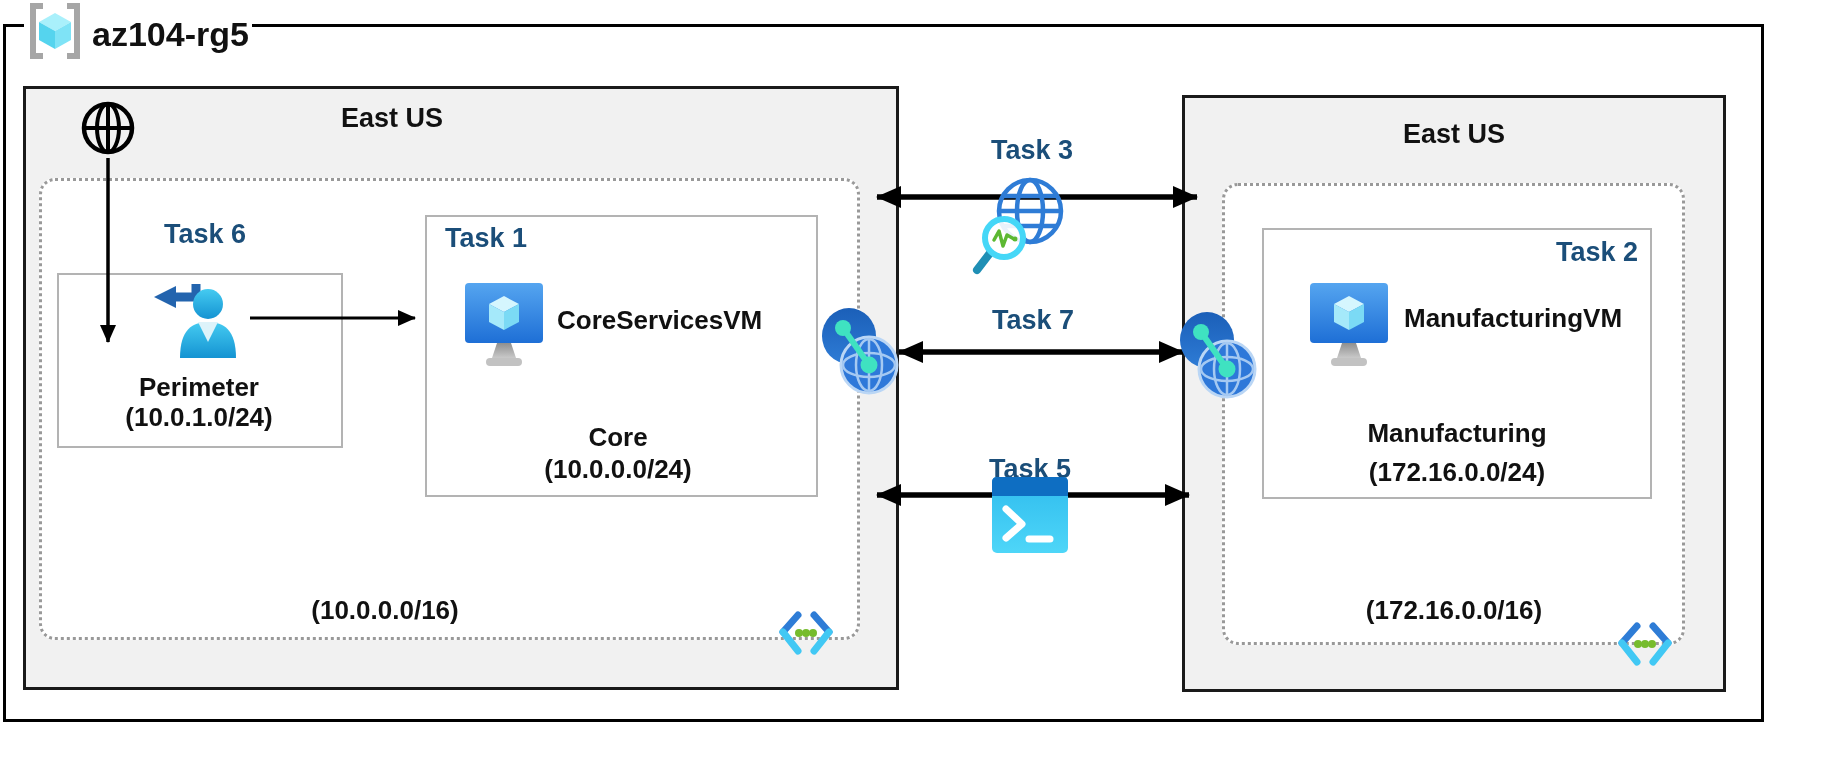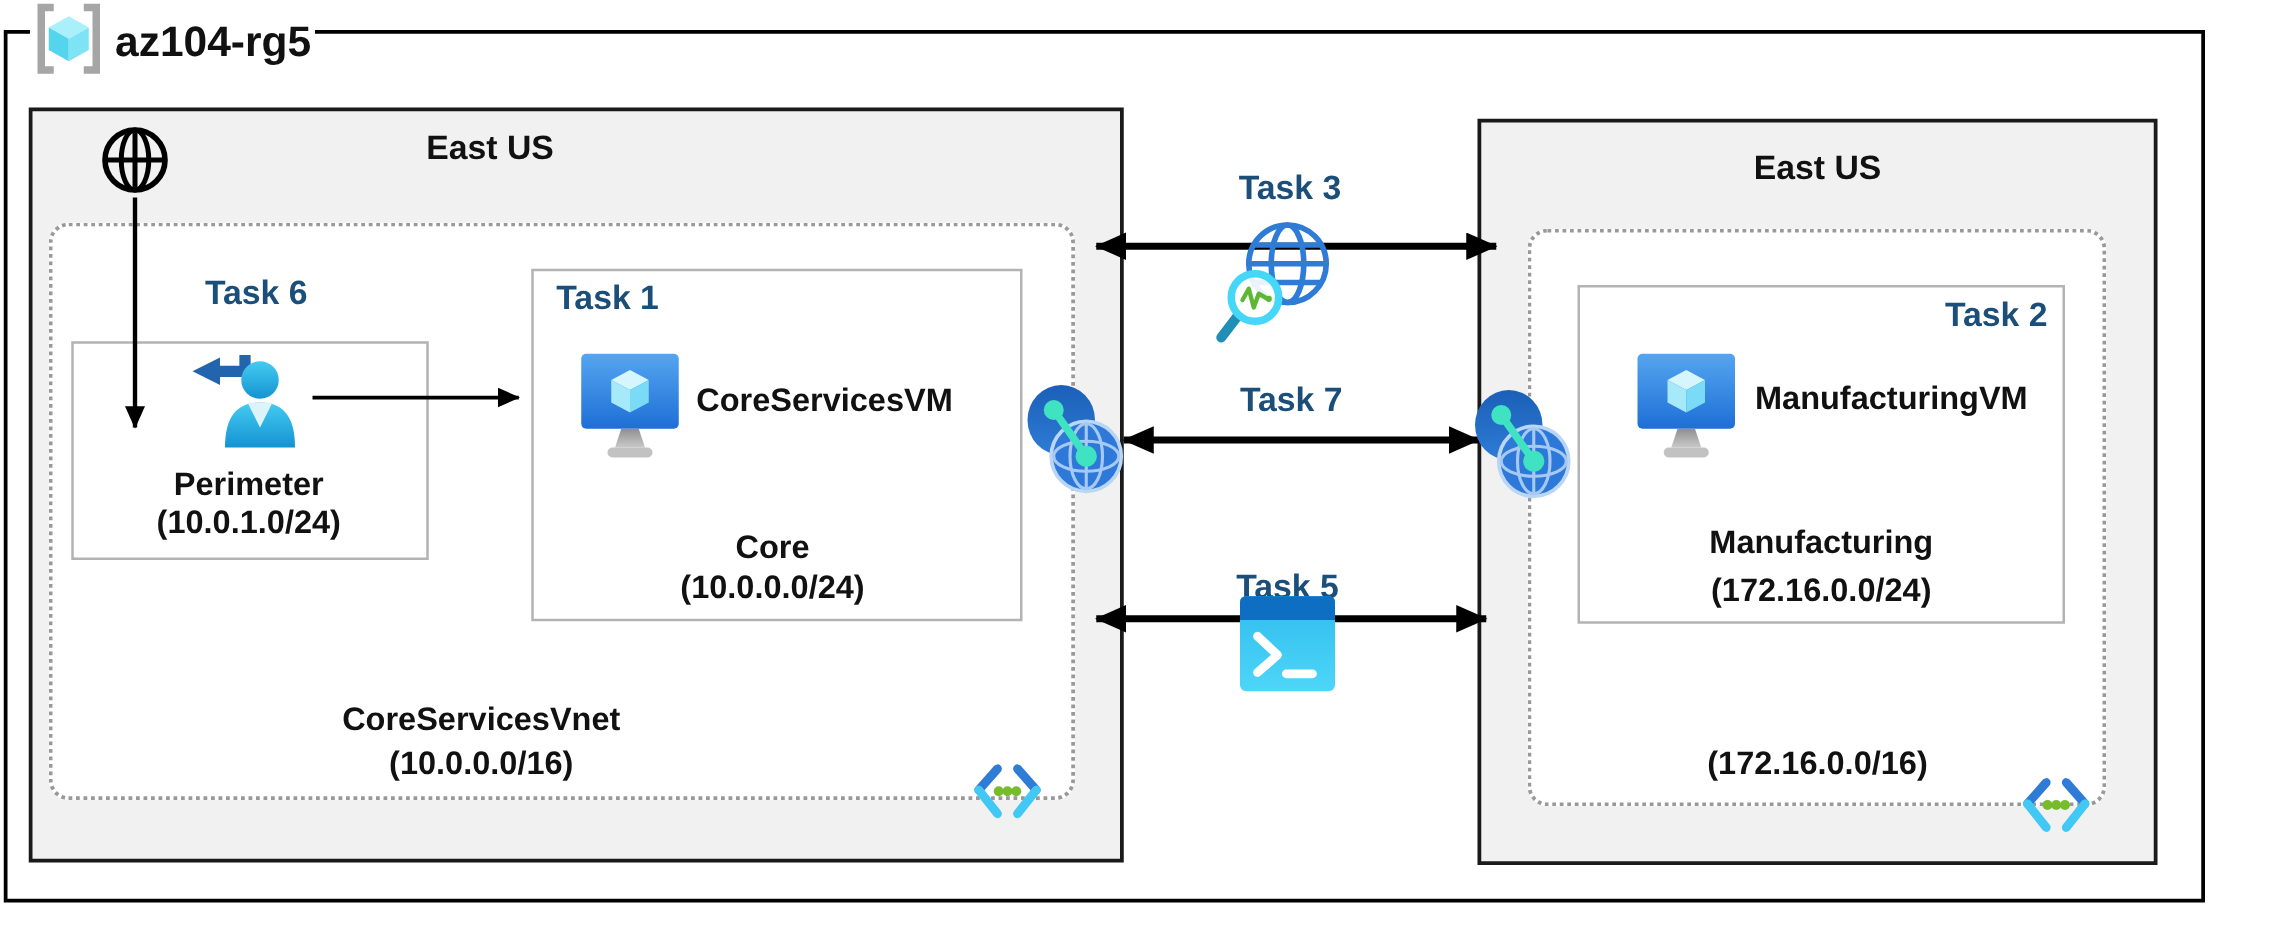--- a/index.html
+++ b/index.html
@@ -44,21 +44,20 @@
   <div class="txt task cx" style="left:205px;top:219px;">Task 6</div>
   <div class="txt f25 cx" style="left:199px;top:372px;">Perimeter</div>
   <div class="txt f25 cx" style="left:199px;top:402px;">(10.0.1.0/24)</div>
 
   <div class="innerbox" style="left:425px;top:215px;width:393px;height:282px;"></div>
   <div class="txt task" style="left:445px;top:223px;">Task 1</div>
   <div class="txt f26" style="left:557px;top:305px;">CoreServicesVM</div>
   <div class="txt f26 cx" style="left:618px;top:422px;">Core</div>
   <div class="txt f26 cx" style="left:618px;top:454px;">(10.0.0.0/24)</div>
 
-  <div class="txt f26 cx" style="left:385px;top:560px;">CoreServicesVnet</div>
   <div class="txt f26 cx" style="left:385px;top:595px;">(10.0.0.0/16)</div>
 
   <div class="innerbox" style="left:1262px;top:228px;width:390px;height:271px;"></div>
   <div class="txt task" style="left:1638px;top:237px;transform:translateX(-100%);">Task 2</div>
   <div class="txt f26" style="left:1404px;top:303px;">ManufacturingVM</div>
   <div class="txt f26 cx" style="left:1457px;top:418px;">Manufacturing</div>
   <div class="txt f26 cx" style="left:1457px;top:457px;">(172.16.0.0/24)</div>
 
   <div class="txt f26 cx" style="left:1454px;top:595px;">(172.16.0.0/16)</div>
 

